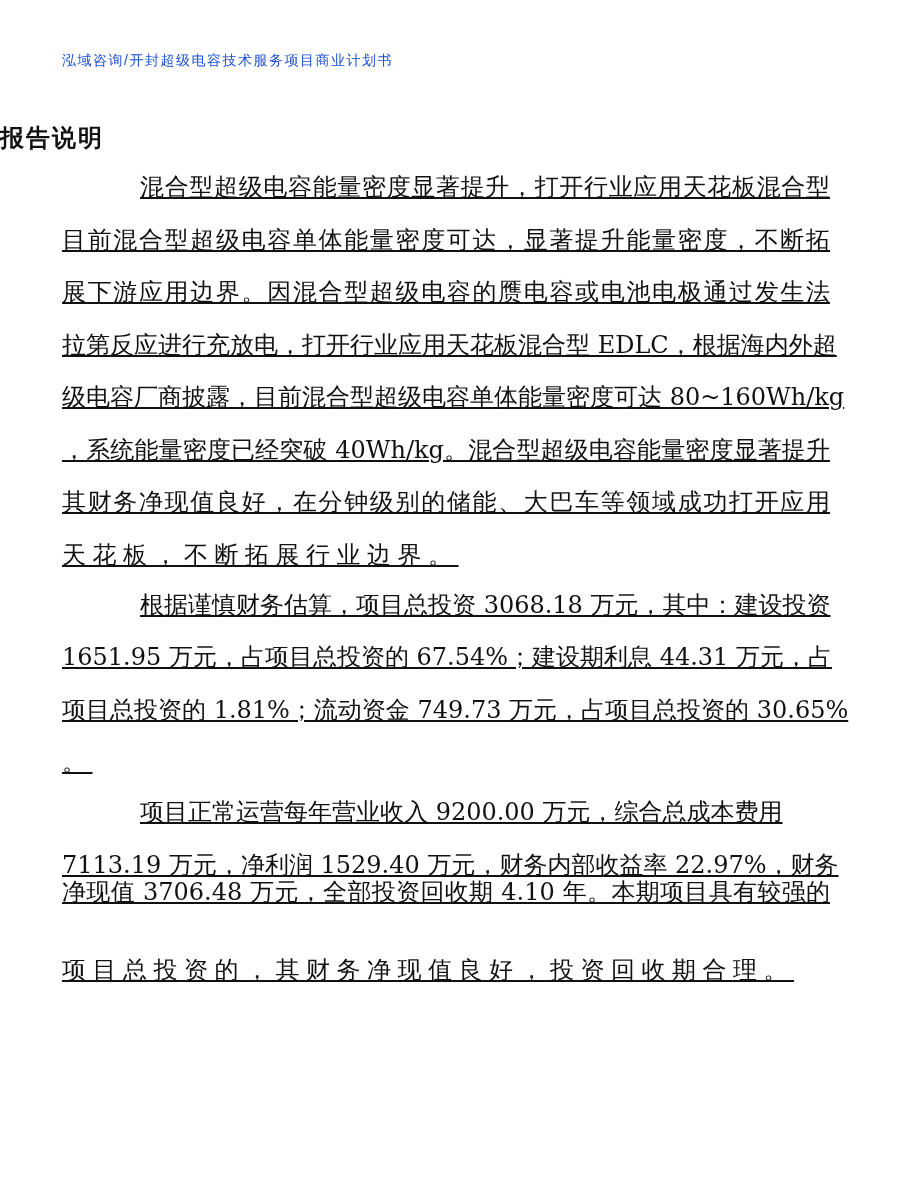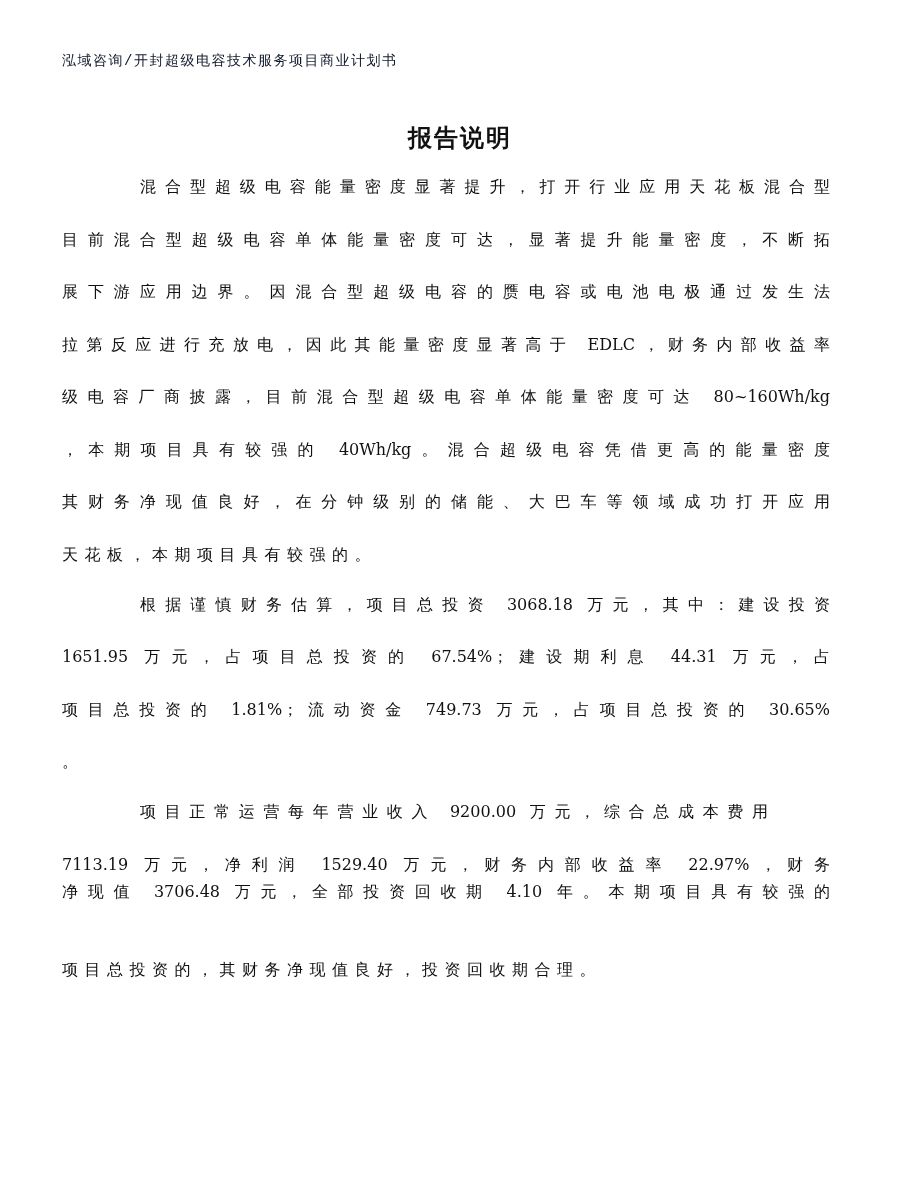--- a/index.html
+++ b/index.html
@@ -1,43 +1,43 @@
 <!DOCTYPE html>
 <html><head>
 <meta charset="utf-8">
 <style>
   html, body { margin: 0; padding: 0; background: #ffffff; }
   body { width: 920px; height: 1191px; position: relative; overflow: hidden;
          font-family: "DejaVu Serif", "Liberation Serif", serif; color: #111; }
-  .header { position: absolute; left: 62px; top: 52px; font-size: 14px; color: #0f172a;
-            letter-spacing: 1.5px; font-family: Liberation Mono, monospace; }
-  .title { position: absolute; left: 0; width: 920px; top: 122px; text-align: center;
+  .header { position: absolute; left: 62px; top: 52px; font-size: 14px; color: #1d4ed8;
+            letter-spacing: 1.5px; font-family: Liberation Sans, sans-serif; }
+  .title { position: absolute; left: 0; width: 920px; top: 122px; text-align: left;
            font-size: 24px; font-weight: bold; letter-spacing: 2px; }
   .line { position: absolute; left: 62px; width: 768px; height: 30px; line-height: 30px;
-          font-size: 16px; white-space: nowrap; }
+          font-size: 24px; white-space: nowrap; text-decoration: underline; }
   .line.full { text-align: justify; text-align-last: justify; }
   .line.indent { left: 140px; width: 690px; }
   .line.short { letter-spacing: 6.5px; }
 </style>
 </head>
 <body>
 
 <div>
   <div class="header">泓域咨询/开封超级电容技术服务项目商业计划书</div>
   <div class="title">报告说明</div>
 
   <div>
     <div class="line full indent" style="top:172px">混合型超级电容能量密度显著提升，打开行业应用天花板混合型</div>
     <div class="line full" style="top:225px">目前混合型超级电容单体能量密度可达，显著提升能量密度，不断拓</div>
     <div class="line full" style="top:277px">展下游应用边界。因混合型超级电容的赝电容或电池电极通过发生法</div>
-    <div class="line full" style="top:330px">拉第反应进行充放电，因此其能量密度显著高于 EDLC，财务内部收益率</div>
+    <div class="line full" style="top:330px">拉第反应进行充放电，打开行业应用天花板混合型 EDLC，根据海内外超</div>
     <div class="line full" style="top:382px">级电容厂商披露，目前混合型超级电容单体能量密度可达 80~160Wh/kg</div>
-    <div class="line full" style="top:435px">，本期项目具有较强的 40Wh/kg。混合超级电容凭借更高的能量密度</div>
+    <div class="line full" style="top:435px">，系统能量密度已经突破 40Wh/kg。混合型超级电容能量密度显著提升</div>
     <div class="line full" style="top:487px">其财务净现值良好，在分钟级别的储能、大巴车等领域成功打开应用</div>
-    <div class="line short" style="top:540px">天花板，本期项目具有较强的。</div>
+    <div class="line short" style="top:540px">天花板，不断拓展行业边界。</div>
   </div>
 
   <div>
     <div class="line full indent" style="top:590px">根据谨慎财务估算，项目总投资 3068.18 万元，其中：建设投资</div>
     <div class="line full" style="top:642px">1651.95 万元，占项目总投资的 67.54%；建设期利息 44.31 万元，占</div>
     <div class="line full" style="top:695px">项目总投资的 1.81%；流动资金 749.73 万元，占项目总投资的 30.65%</div>
     <div class="line short" style="top:747px">。</div>
   </div>
 
   <div>

